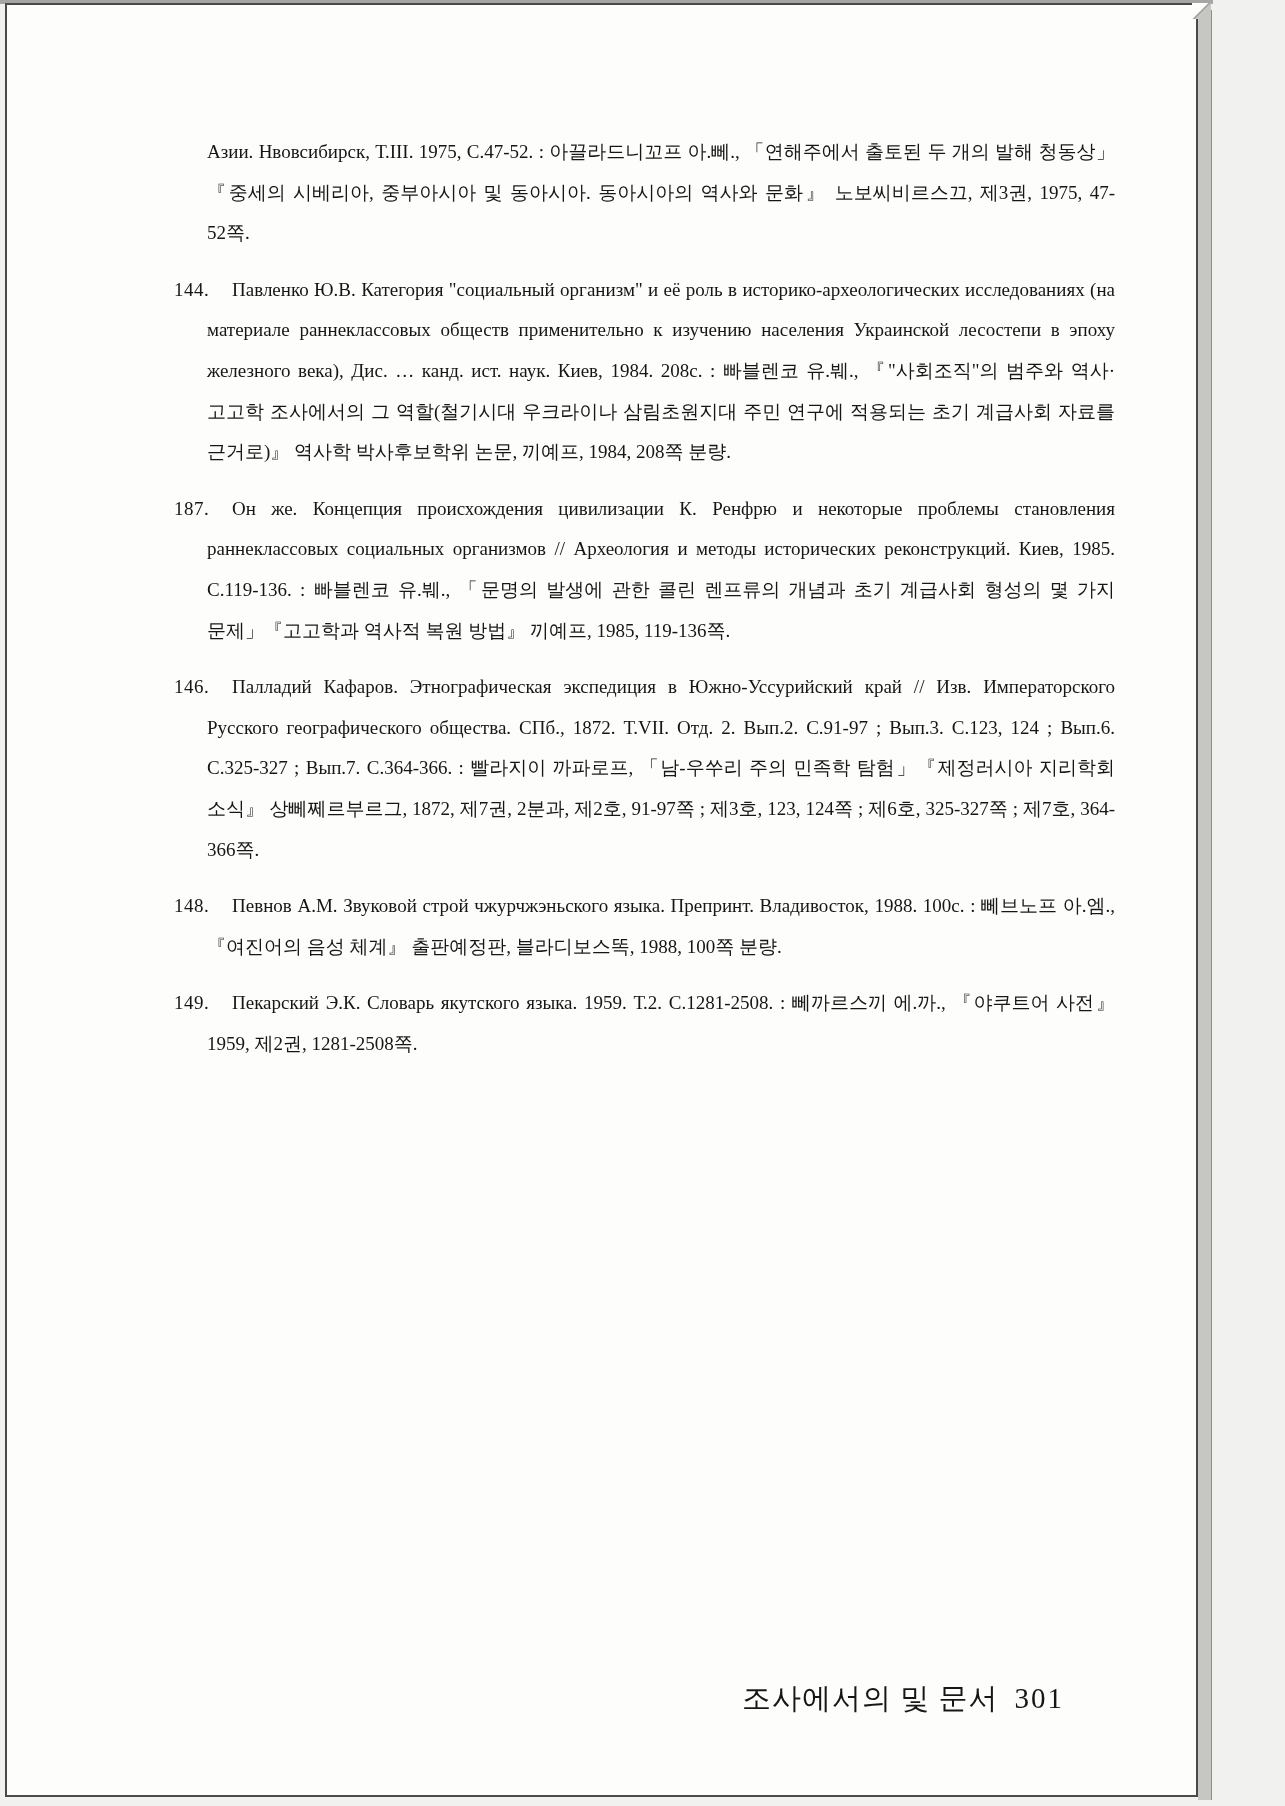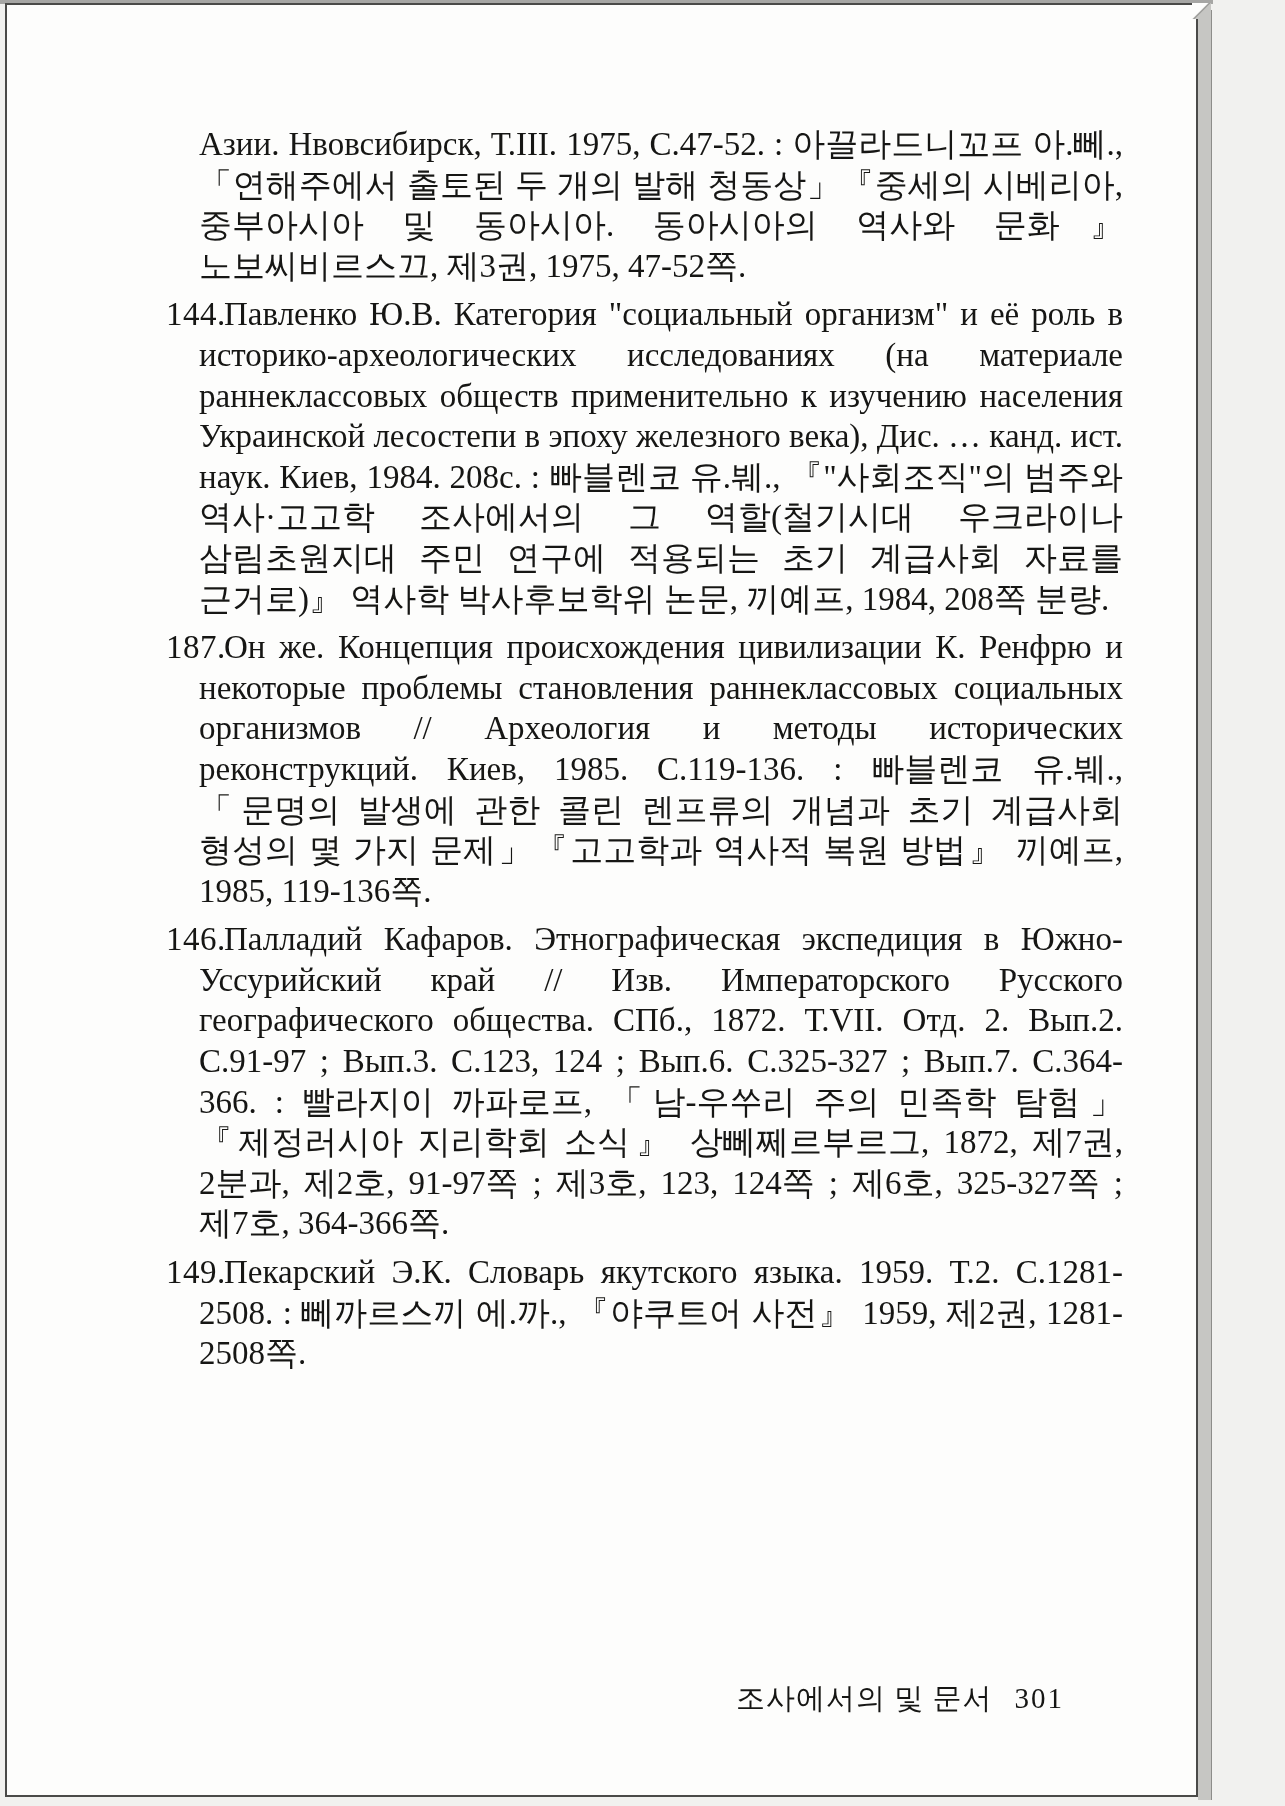--- a/index.html
+++ b/index.html
@@ -37,43 +37,43 @@
     width: 19px; height: 16px;
     background: linear-gradient(135deg, #fdfdfc 45%, #8d8d8a 50%, #c6c6c3 55%);
   }
   .content {
     position: absolute;
     left: 184px; top: 111px;
     width: 940px;
     color: #161614;
   }
   .entry {
-    margin: 8px;
-    font-size: 33px;
+    margin: 16px;
+    font-size: 19px;
     line-height: 40.6px;
     text-align: justify;
     text-indent: -33px;       
     word-break: keep-all;
   }
   .entry .num {
     display: inline-block;
     width: 58px;
     text-indent: 0;
     letter-spacing: 0.5px;
   }
   .entry.no-num { text-indent: 0; }
   .footer {
     position: absolute;
     right: 132px; bottom: 76px;
     font-size: 29px;
     color: #161614;
     letter-spacing: 1px;
     white-space: nowrap;
   }
-  .footer .page-num { margin-left: 22px; letter-spacing: 2px; text-align: right; }
+  .footer .page-num { margin-left: 16px; letter-spacing: 2px; text-align: right; }
 </style>
 </head>
 <body>
 
 <div class="top-strip"></div>
 
 <div class="page">
 
   <div class="content">
 
@@ -81,20 +81,21 @@
 
 
 
     <p class="entry"><span class="num">144.</span><span>Павленко Ю.В. Категория "социальный организм" и её роль в историко-археологических исследованиях (на материале раннеклассовых обществ применительно к изучению населения Украинской лесостепи в эпоху железного века), Дис. … канд. ист. наук. Киев, 1984. 208с. : 빠블렌코 유.붸., 『"사회조직"의 범주와 역사·고고학 조사에서의 그 역할(철기시대 우크라이나 삼림초원지대 주민 연구에 적용되는 초기 계급사회 자료를 근거로)』 역사학 박사후보학위 논문, 끼예프, 1984, 208쪽 분량.</span></p>
 
     <p class="entry"><span class="num">187.</span><span>Он же. Концепция происхождения цивилизации К. Ренфрю и некоторые проблемы становления раннеклассовых социальных организмов // Археология и методы исторических реконструкций. Киев, 1985. С.119-136. : 빠블렌코 유.붸., 「문명의 발생에 관한 콜린 렌프류의 개념과 초기 계급사회 형성의 몇 가지 문제」『고고학과 역사적 복원 방법』 끼예프, 1985, 119-136쪽.</span></p>
 
     <p class="entry"><span class="num">146.</span><span>Палладий Кафаров. Этнографическая экспедиция в Южно-Уссурийский край // Изв. Императорского Русского географического общества. СПб., 1872. Т.VII. Отд. 2. Вып.2. С.91-97 ; Вып.3. С.123, 124 ; Вып.6. С.325-327 ; Вып.7. С.364-366. : 빨라지이 까파로프, 「남-우쑤리 주의 민족학 탐험」『제정러시아 지리학회 소식』 상뻬쩨르부르그, 1872, 제7권, 2분과, 제2호, 91-97쪽 ; 제3호, 123, 124쪽 ; 제6호, 325-327쪽 ; 제7호, 364-366쪽.</span></p>
 
 
+    <p class="entry"><span class="num">148.</span><span>Певнов А.М. Звуковой строй чжурчжэньского языка. Препринт. Владивосток, 1988. 100с. : 뻬브노프 아.엠., 『여진어의 음성 체계』 출판예정판, 블라디보스똑, 1988, 100쪽 분량.</span></p>
 
     <p class="entry"><span class="num">149.</span><span>Пекарский Э.К. Словарь якутского языка. 1959. Т.2. С.1281-2508. : 뻬까르스끼 에.까., 『야쿠트어 사전』 1959, 제2권, 1281-2508쪽.</span></p>
 
 
   </div>
 
   <div class="footer">
     <span>조사에서의 및 문서</span><span class="page-num">301</span>
   </div>
 

